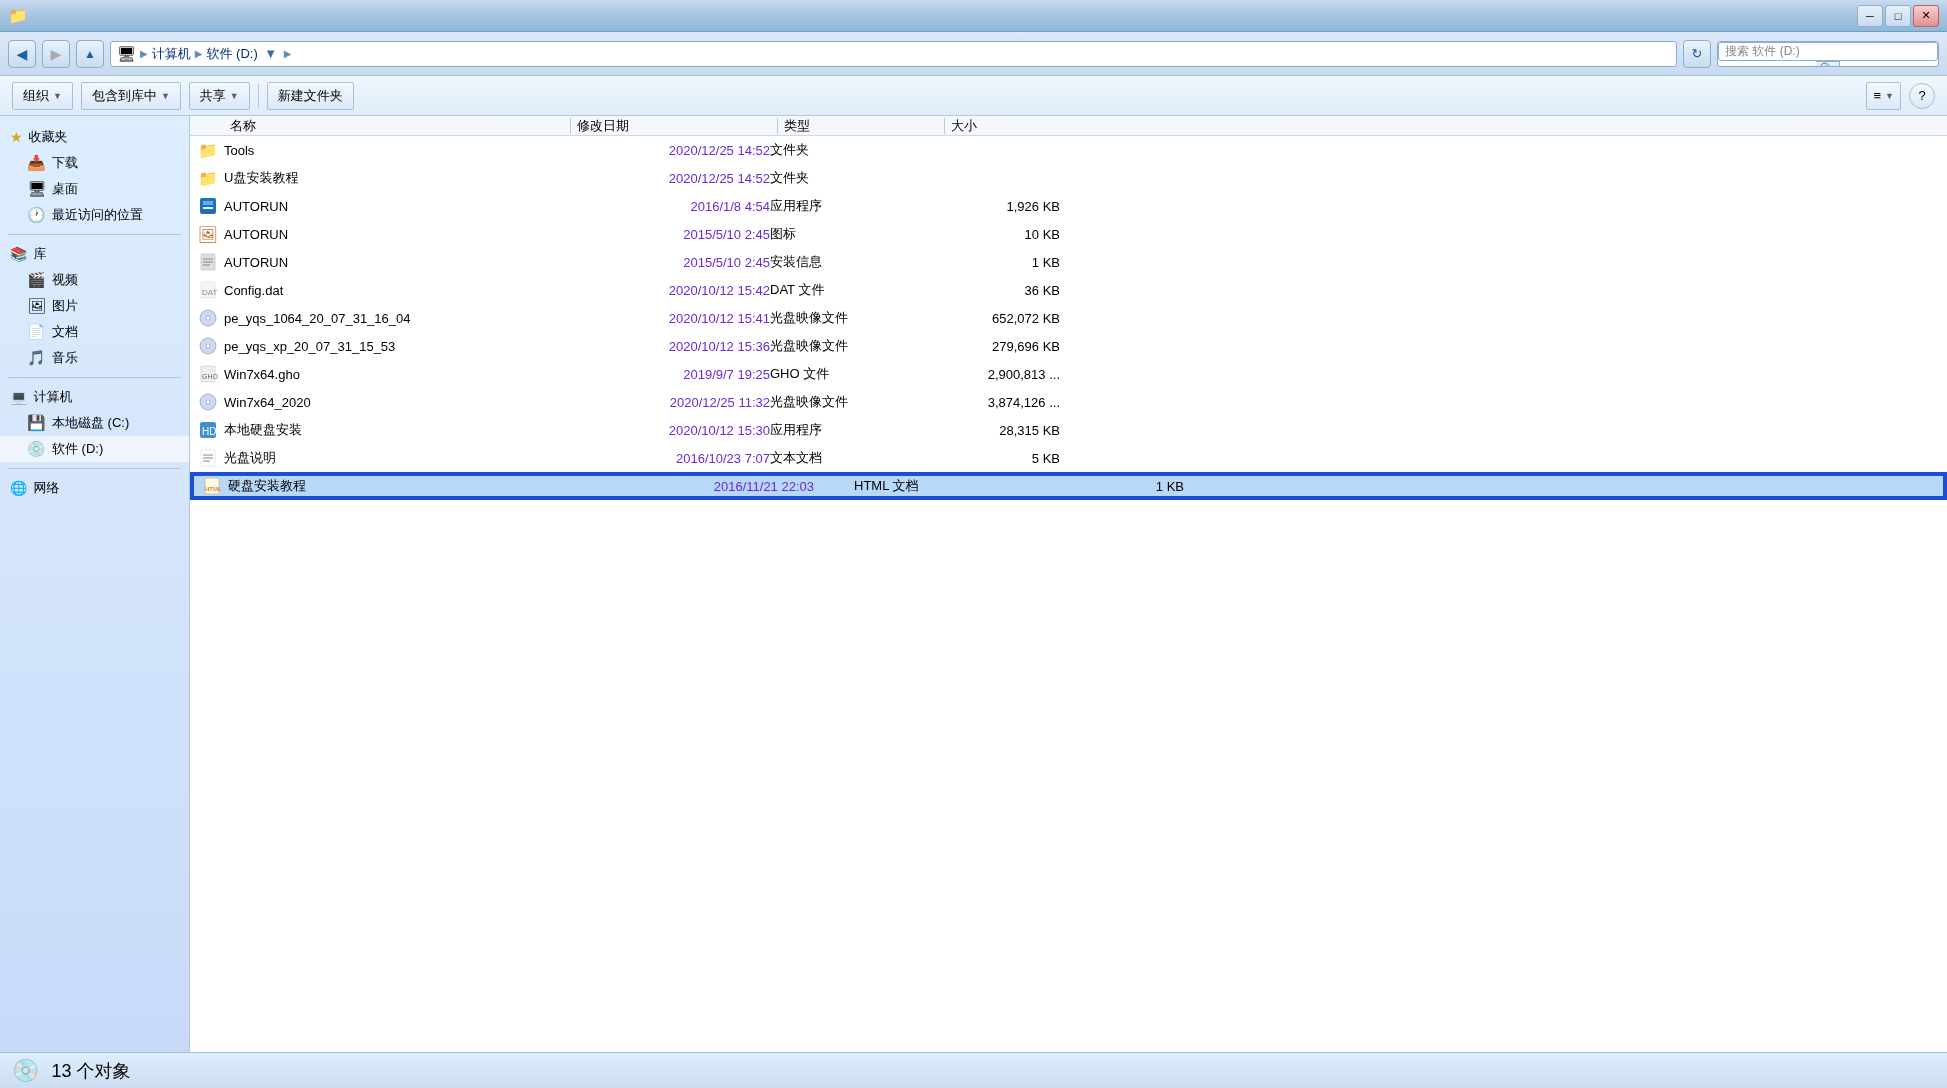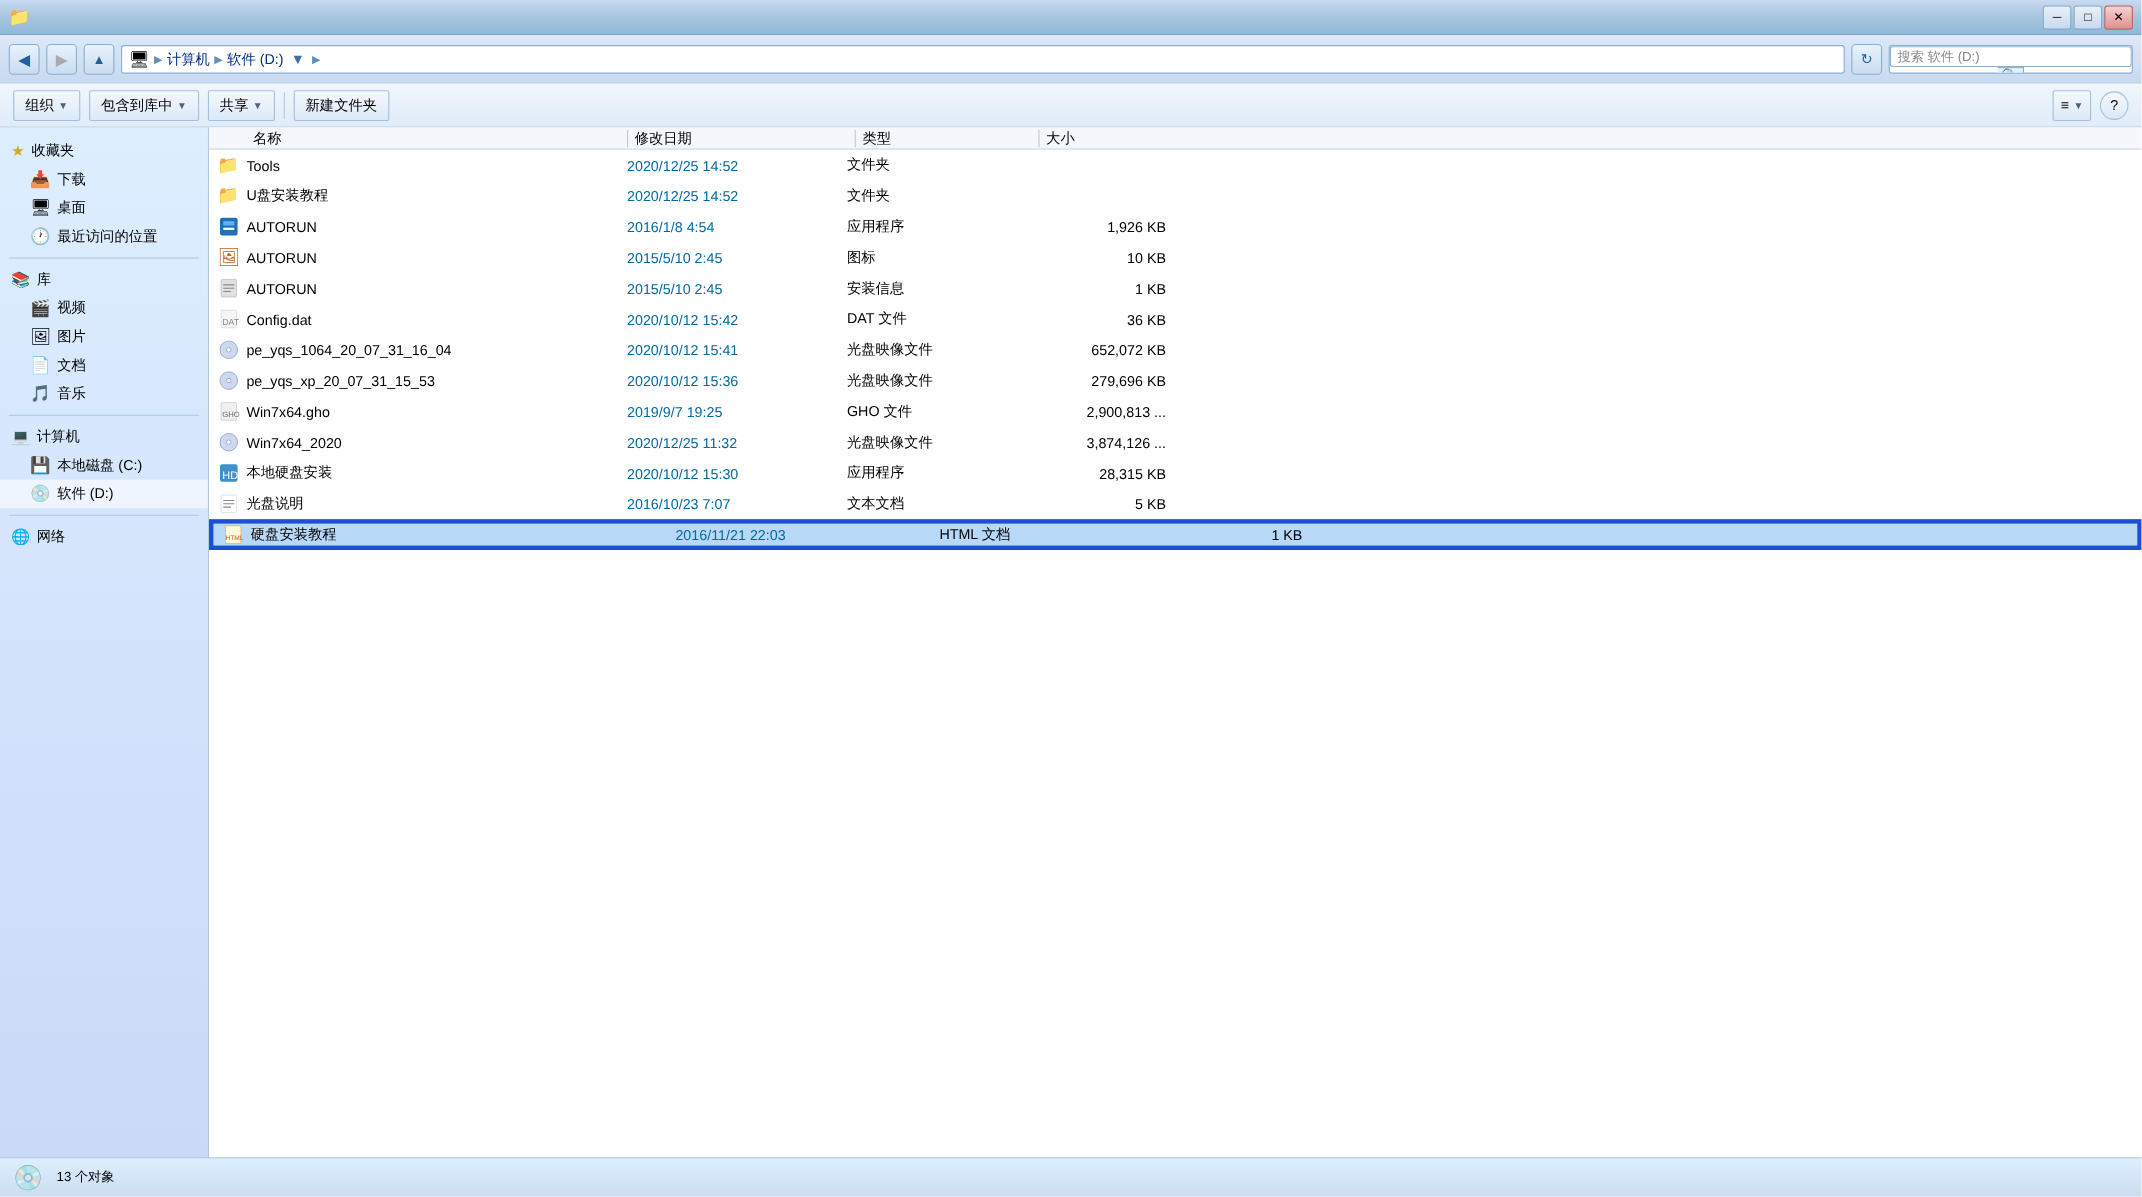--- a/index.html
+++ b/index.html
@@ -295,21 +295,22 @@
       width: 20px;
       height: 20px;
       display: flex;
       align-items: center;
       justify-content: center;
       font-size: 16px;
       flex-shrink: 0;
     }
     .file-row-date {
       width: 200px;
-      color: #0369a1;
+      color: #6d28d9;
+      text-align: right;
     }
     .file-row-type {
       width: 160px;
       color: #000;
     }
     .file-row-size {
       width: 150px;
       text-align: right;
       padding-right: 20px;
       color: #000;
@@ -319,21 +320,21 @@
     .statusbar {
       height: 36px;
       background: linear-gradient(to bottom, #ddeeff, #ccddf0);
       border-top: 1px solid #a0c0dc;
       display: flex;
       align-items: center;
       padding: 0 12px;
       gap: 12px;
     }
     .statusbar-text {
-      font-size: 12px;
+      font-size: 18px;
       color: #000;
     }
 
     
     .folder-yellow { color: #d4a020; }
     .img-icon { color: #c06020; }
 
     
     .file-list::-webkit-scrollbar { width: 14px; }
     .file-list::-webkit-scrollbar-track { background: #f0f4f8; border-left: 1px solid #c0d0e0; }

